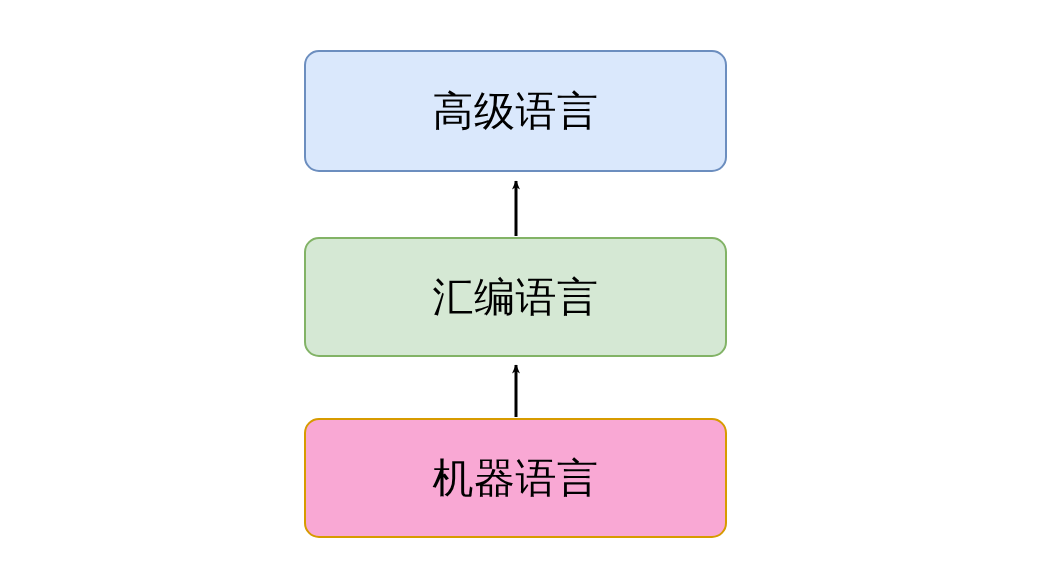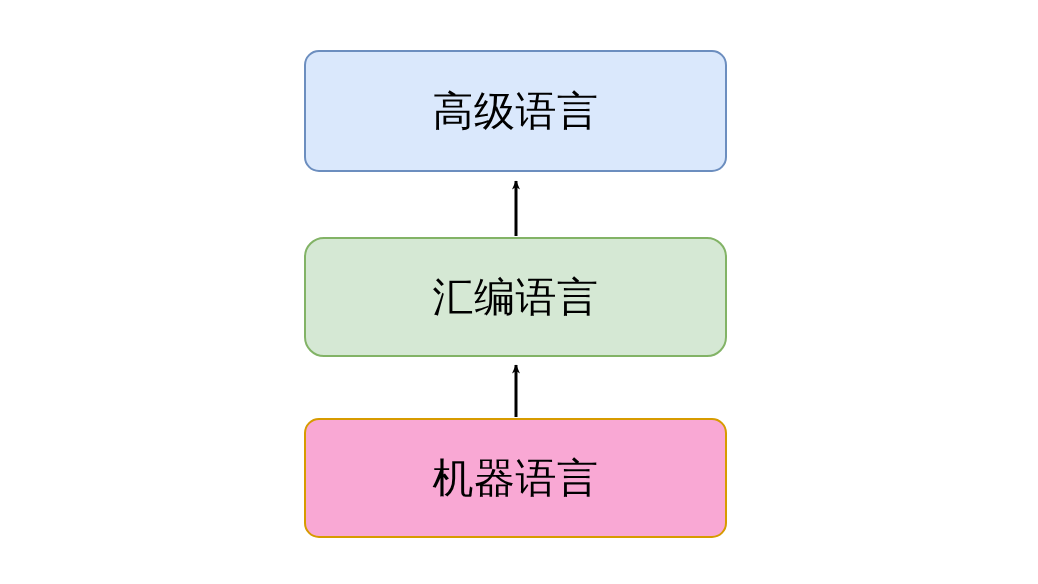--- a/index.html
+++ b/index.html
@@ -43,21 +43,20 @@
     background: #dae8fc;
     border-color: #6c8ebf;
   }
   #node-assembly {
     left: 304px;
     top: 237px;
     width: 423px;
     height: 120px;
     background: #d5e8d4;
     border-color: #82b366;
-    border-radius: 20px;
   }
   #node-machine {
     left: 304px;
     top: 418px;
     width: 423px;
     height: 120px;
     background: #f9a8d4;
     border-color: #d79b00;
   }
   .edge {

